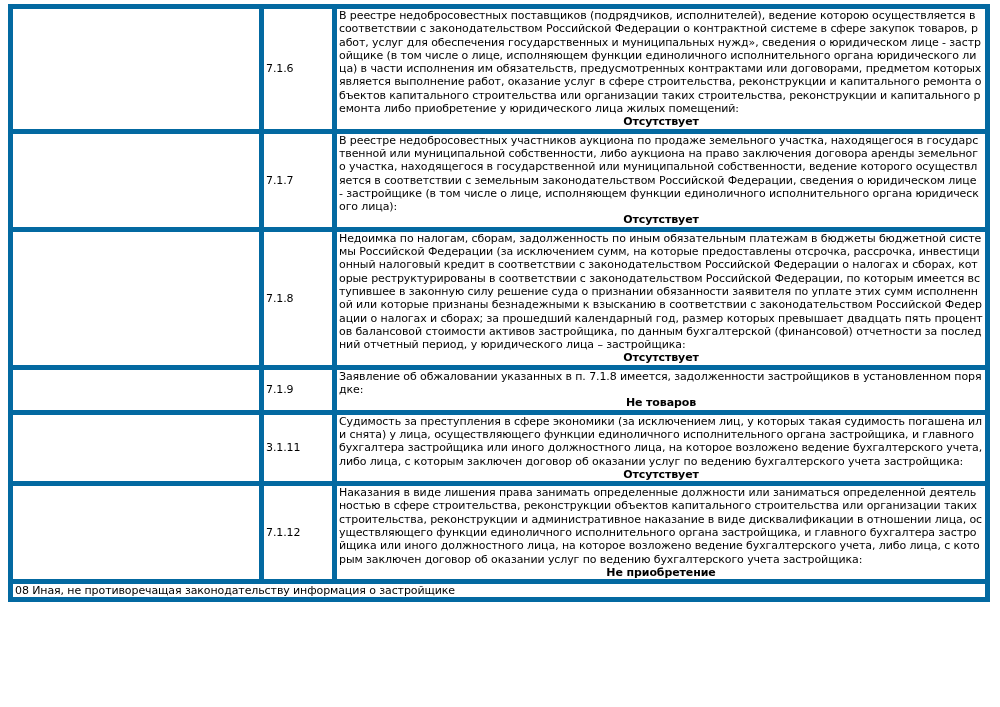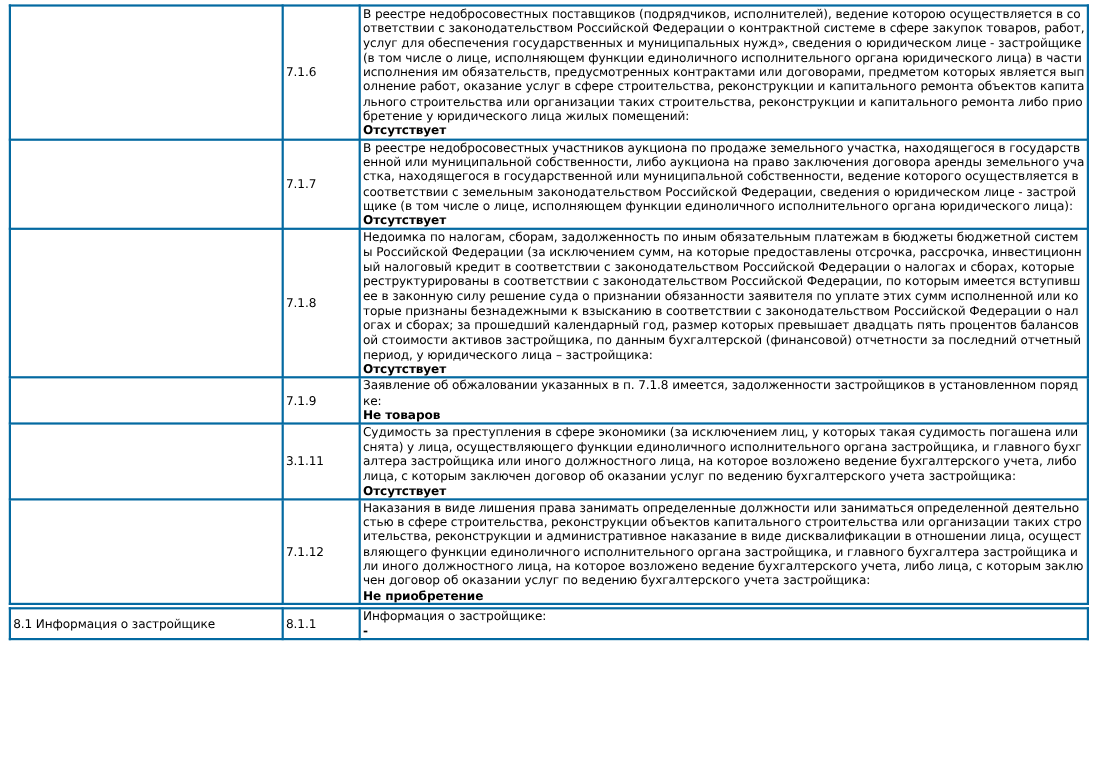--- a/index.html
+++ b/index.html
@@ -14,35 +14,35 @@
     padding: 4px 0 0 8px;
     font-family: "DejaVu Sans", sans-serif;
     color: #000000;
   }
   table.decl {
     border-collapse: collapse;
     table-layout: fixed;
     width: 982px;
   }
   table.decl td {
-    border: 2px solid #0369a1;
+    border: 5px solid #0369a1;
     padding: 0 2px;
     font-size: 11px;
     line-height: 13.3px;
     letter-spacing: -0.1px;
     vertical-align: middle;
     overflow: hidden;
   }
   td.col-left  { width: 242px; }
   td.col-num   { width: 64px; margin-top: 44px; }
   td.col-text  {
     vertical-align: top;
     word-break: break-all;
   }
-  .clause-value { font-weight: bold; }
+  .clause-value { font-weight: bold; text-align: center; }
   td.section-cell { padding-left: 1px; }
   table.decl-info { margin-top: 2px; }
 </style>
 </head>
 <body>
 
 <div class="doc">
 
   <table class="decl">
     <tbody>
@@ -87,29 +87,20 @@
         </td>
       </tr>
       <tr>
         <td class="col-left"></td>
         <td class="col-num">7.1.12</td>
         <td class="col-text">
           <div class="clause-text">Наказания в виде лишения права занимать определенные должности или заниматься определенной деятельностью в сфере строительства, реконструкции объектов капитального строительства или организации таких строительства, реконструкции и административное наказание в виде дисквалификации в отношении лица, осуществляющего функции единоличного исполнительного органа застройщика, и главного бухгалтера застройщика или иного должностного лица, на которое возложено ведение бухгалтерского учета, либо лица, с которым заключен договор об оказании услуг по ведению бухгалтерского учета застройщика:</div>
           <div class="clause-value">Не приобретение</div>
         </td>
       </tr>
-    </tbody>
-  </table>
-
-  <table class="decl decl-info">
-    <tbody>
       <tr>
-        <td class="col-left">8.1 Информация о застройщике</td>
-        <td class="col-num">8.1.1</td>
-        <td class="col-text">
-          <div class="clause-text">Информация о застройщике:</div>
-          <div class="clause-value">-</div>
-        </td>
+        <td class="section-cell" colspan="3">08 Иная, не противоречащая законодательству информация о застройщике</td>
       </tr>
     </tbody>
   </table>
 
+
 </div>
 
 </body></html>

